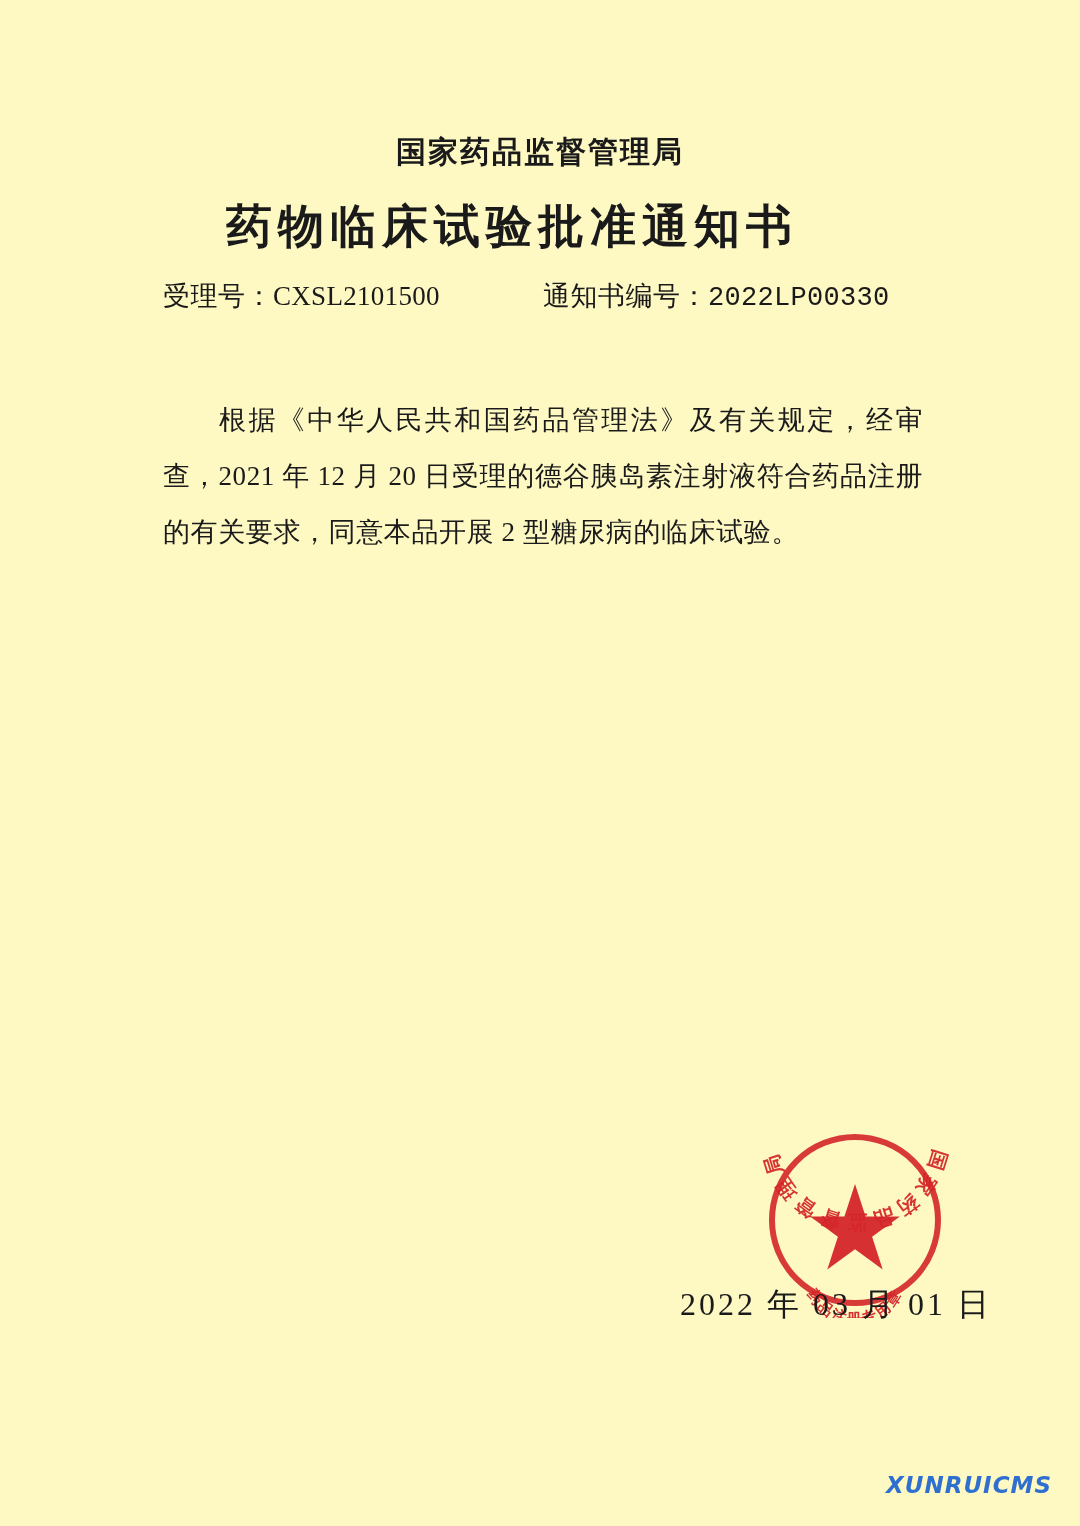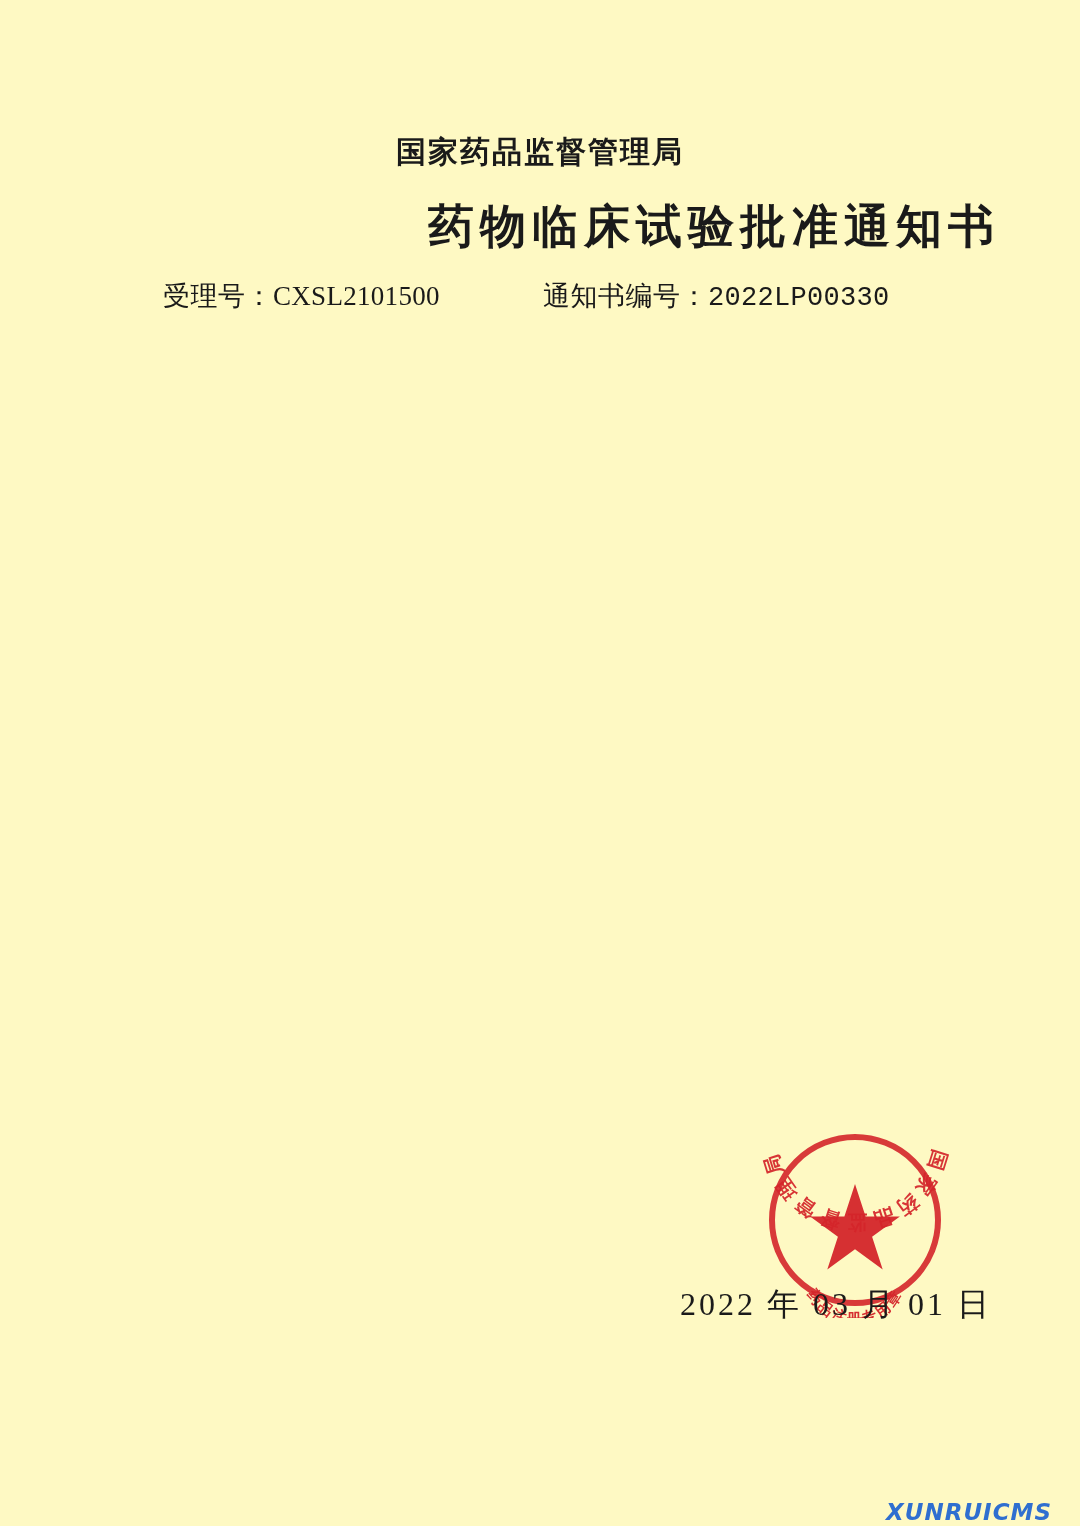--- a/index.html
+++ b/index.html
@@ -30,23 +30,23 @@
     text-align: center;
     font-size: 30px;
     font-weight: bold;
     letter-spacing: 2px;
     font-family: "DejaVu Serif", "Liberation Serif", serif;
   }
 
   .doc-title {
     position: absolute;
     top: 196px;
-    left: 0;
+    left: 12px;
     width: 1000px;
-    text-align: right;
+    text-align: center;
     font-size: 46px;
     font-weight: bold;
     letter-spacing: 6px;
     font-family: "DejaVu Serif", "Liberation Serif", serif;
   }
 
   .meta-row {
     position: absolute;
     top: 278px;
     left: 163px;
@@ -106,21 +106,21 @@
     left: 680px;
     font-size: 32px;
     letter-spacing: 3px;
     font-family: "Liberation Serif", "DejaVu Serif", serif;
     margin-top: 8px;
   }
 
   .watermark {
     position: absolute;
     right: 28px;
-    bottom: 1px;
+    bottom: 28px;
     font-family: "DejaVu Sans", sans-serif;
     font-weight: bold;
     font-style: italic;
     font-size: 23px;
     letter-spacing: 1px;
     color: #2f6fd0;
   }
 </style>
 </head>
 <body>
@@ -134,20 +134,21 @@
   <div class="meta-row">
     <div class="meta-left">
       <span class="meta-label">受理号：</span><span class="meta-value">CXSL2101500</span>
     </div>
     <div class="meta-right">
       <span class="meta-label">通知书编号：</span><span class="meta-value">2022LP00330</span>
     </div>
   </div>
 
 
+  <div class="body-text">根据《中华人民共和国药品管理法》及有关规定，经审查，2021 年 12 月 20 日受理的德谷胰岛素注射液符合药品注册的有关要求，同意本品开展 2 型糖尿病的临床试验。</div>
 
   <div class="seal">
     <svg width="196" height="196" viewBox="0 0 196 196" aria-hidden="true">
       <defs>
         <path id="outerArc" d="M 98,181 m -79,0 a 79,79 0 1 1 158,0" transform="rotate(180 98 98)"></path>
         <path id="innerArc" d="M 98,150 m -52,0 a 52,52 0 0 0 104,0"></path>
       </defs>
       <circle cx="98" cy="98" r="83" fill="none" stroke="#d4252a" stroke-width="6" opacity="0.9"></circle>
       <g fill="#d4252a" opacity="0.92">
         <text font-size="20" font-weight="bold" font-family="'DejaVu Serif', serif" letter-spacing="5">

